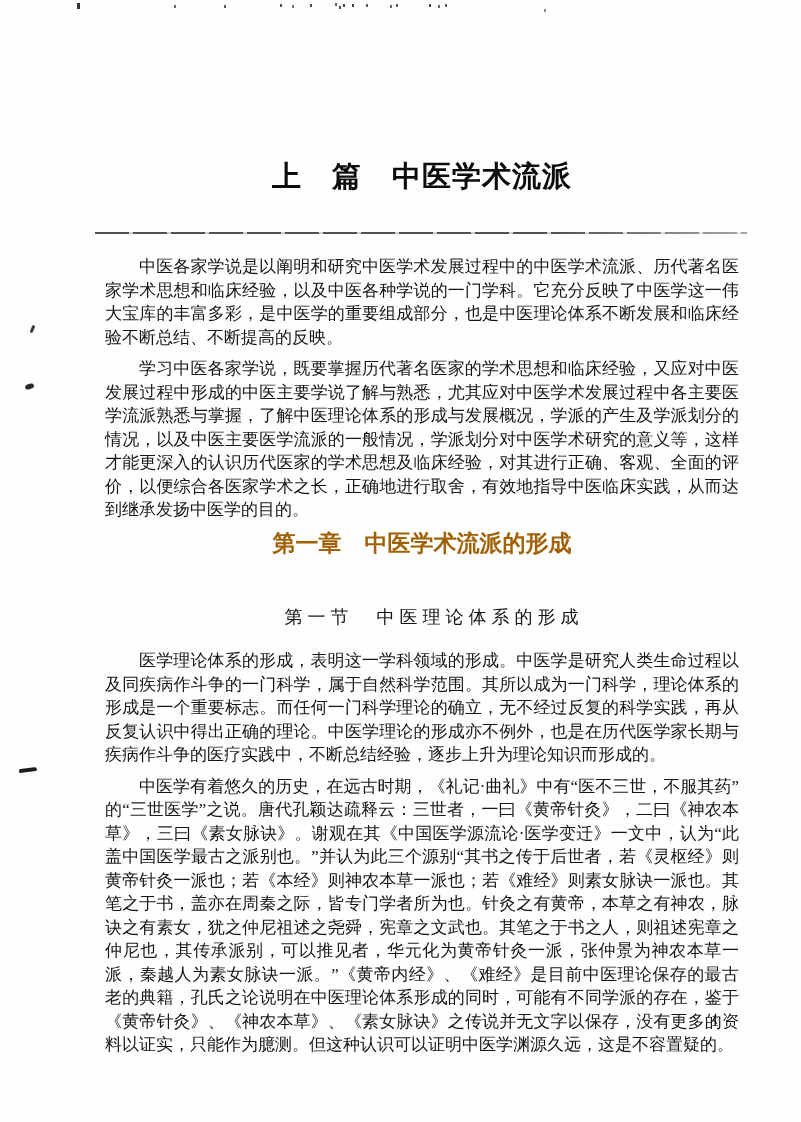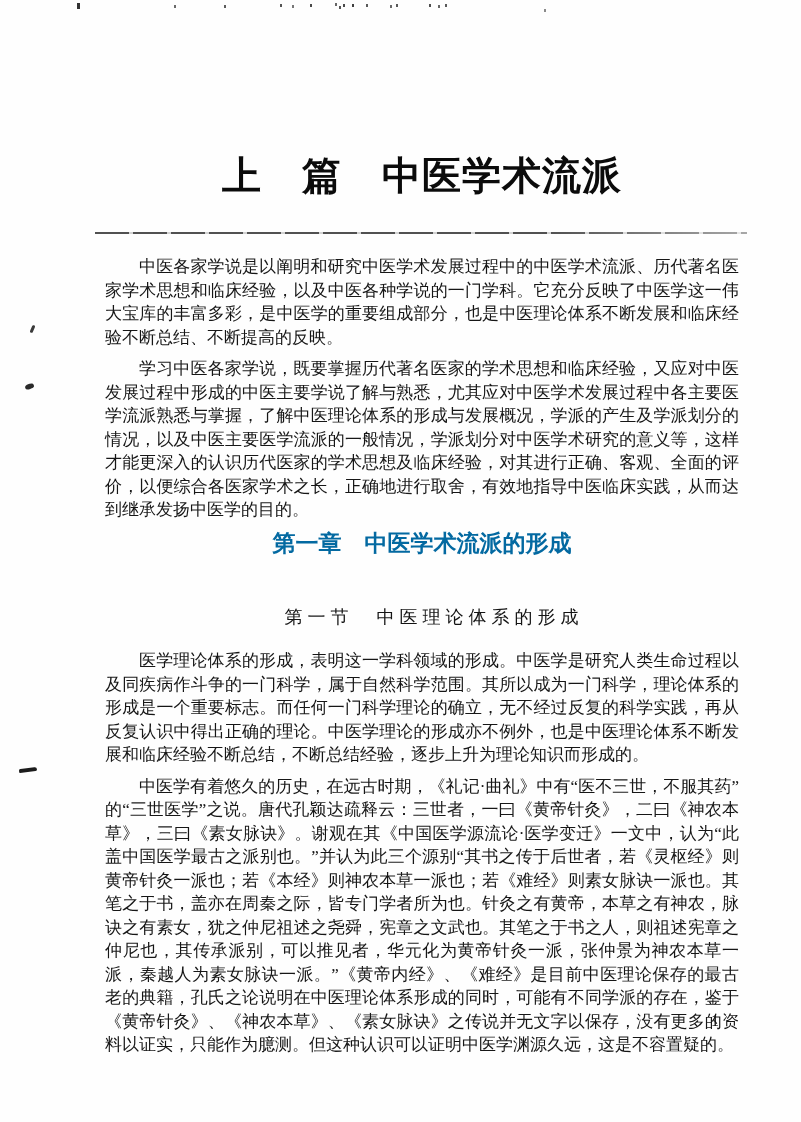--- a/index.html
+++ b/index.html
@@ -73,21 +73,21 @@
   }
 
   
   .part-title {
     position: absolute;
     top: 158px; left: 97px; width: 650px;
     margin: 0;
     text-align: center;
     font-family: "Liberation Sans", "DejaVu Sans", sans-serif;
     font-weight: bold;
-    font-size: 39px;
+    font-size: 29px;
     line-height: 36px;
     letter-spacing: 1px;
     color: #0b0b0b;
   }
   .title-divider {
     position: absolute;
     top: 232px; left: 95px;
     width: 652px; height: 2px;
     background: repeating-linear-gradient(90deg,
       #515151 0px, #515151 34px,
@@ -101,21 +101,21 @@
   }
   .chapter-heading {
     position: absolute;
     top: 528px; left: 97px; width: 650px;
     margin: 0;
     text-align: center;
     font-family: "Liberation Sans", "DejaVu Sans", sans-serif;
     font-weight: bold;
     font-size: 23px;
     line-height: 30px;
-    color: #0369a1;
+    color: #a16207;
   }
   .section-heading {
     position: absolute;
     top: 592px; left: 97px; width: 650px;
     margin: 12px;
     text-align: center;
     font-weight: normal;
     font-size: 18px;
     line-height: 26px;
     letter-spacing: 5px;
@@ -162,19 +162,19 @@
   <div class="intro-block">
       <p class="para">中医各家学说是以阐明和研究中医学术发展过程中的中医学术流派、历代著名医家学术思想和临床经验，以及中医各种学说的一门学科。它充分反映了中医学这一伟大宝库的丰富多彩，是中医学的重要组成部分，也是中医理论体系不断发展和临床经验不断总结、不断提高的反映。</p>
       <p class="para">学习中医各家学说，既要掌握历代著名医家的学术思想和临床经验，又应对中医发展过程中形成的中医主要学说了解与熟悉，尤其应对中医学术发展过程中各主要医学流派熟悉与掌握，了解中医理论体系的形成与发展概况，学派的产生及学派划分的情况，以及中医主要医学流派的一般情况，学派划分对中医学术研究的意义等，这样才能更深入的认识历代医家的学术思想及临床经验，对其进行正确、客观、全面的评价，以便综合各医家学术之长，正确地进行取舍，有效地指导中医临床实践，从而达到继承发扬中医学的目的。</p>
     </div>
 
   <h2 class="chapter-heading">第一章　中医学术流派的形成</h2>
 
   <h3 class="section-heading">第一节　中医理论体系的形成</h3>
 
   <div class="body-block">
-      <p class="para">医学理论体系的形成，表明这一学科领域的形成。中医学是研究人类生命过程以及同疾病作斗争的一门科学，属于自然科学范围。其所以成为一门科学，理论体系的形成是一个重要标志。而任何一门科学理论的确立，无不经过反复的科学实践，再从反复认识中得出正确的理论。中医学理论的形成亦不例外，也是中医理论体系不断发展和临床经验不断总结，不断总结经验，逐步上升为理论知识而形成的。</p>
+      <p class="para">医学理论体系的形成，表明这一学科领域的形成。中医学是研究人类生命过程以及同疾病作斗争的一门科学，属于自然科学范围。其所以成为一门科学，理论体系的形成是一个重要标志。而任何一门科学理论的确立，无不经过反复的科学实践，再从反复认识中得出正确的理论。中医学理论的形成亦不例外，也是在历代医学家长期与疾病作斗争的医疗实践中，不断总结经验，逐步上升为理论知识而形成的。</p>
       <p class="para">中医学有着悠久的历史，在远古时期，《礼记·曲礼》中有“医不三世，不服其药”的“三世医学”之说。唐代孔颖达疏释云：三世者，一曰《黄帝针灸》，二曰《神农本草》，三曰《素女脉诀》。谢观在其《中国医学源流论·医学变迁》一文中，认为“此盖中国医学最古之派别也。”并认为此三个源别“其书之传于后世者，若《灵枢经》则黄帝针灸一派也；若《本经》则神农本草一派也；若《难经》则素女脉诀一派也。其笔之于书，盖亦在周秦之际，皆专门学者所为也。针灸之有黄帝，本草之有神农，脉诀之有素女，犹之仲尼祖述之尧舜，宪章之文武也。其笔之于书之人，则祖述宪章之仲尼也，其传承派别，可以推见者，华元化为黄帝针灸一派，张仲景为神农本草一派，秦越人为素女脉诀一派。”《黄帝内经》、《难经》是目前中医理论保存的最古老的典籍，孔氏之论说明在中医理论体系形成的同时，可能有不同学派的存在，鉴于《黄帝针灸》、《神农本草》、《素女脉诀》之传说并无文字以保存，没有更多的资料以证实，只能作为臆测。但这种认识可以证明中医学渊源久远，这是不容置疑的。</p>
     </div>
 
   <div class="page-number">1</div>
 
 </div>
 
 </body></html>

